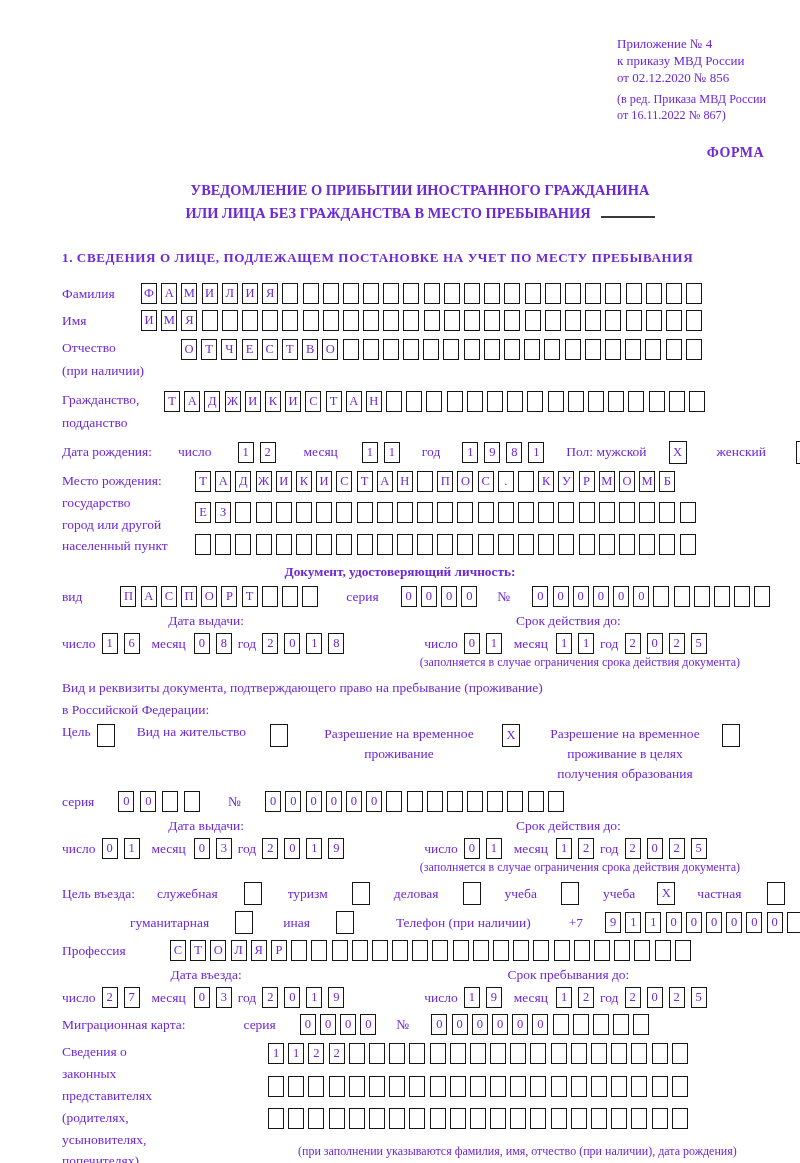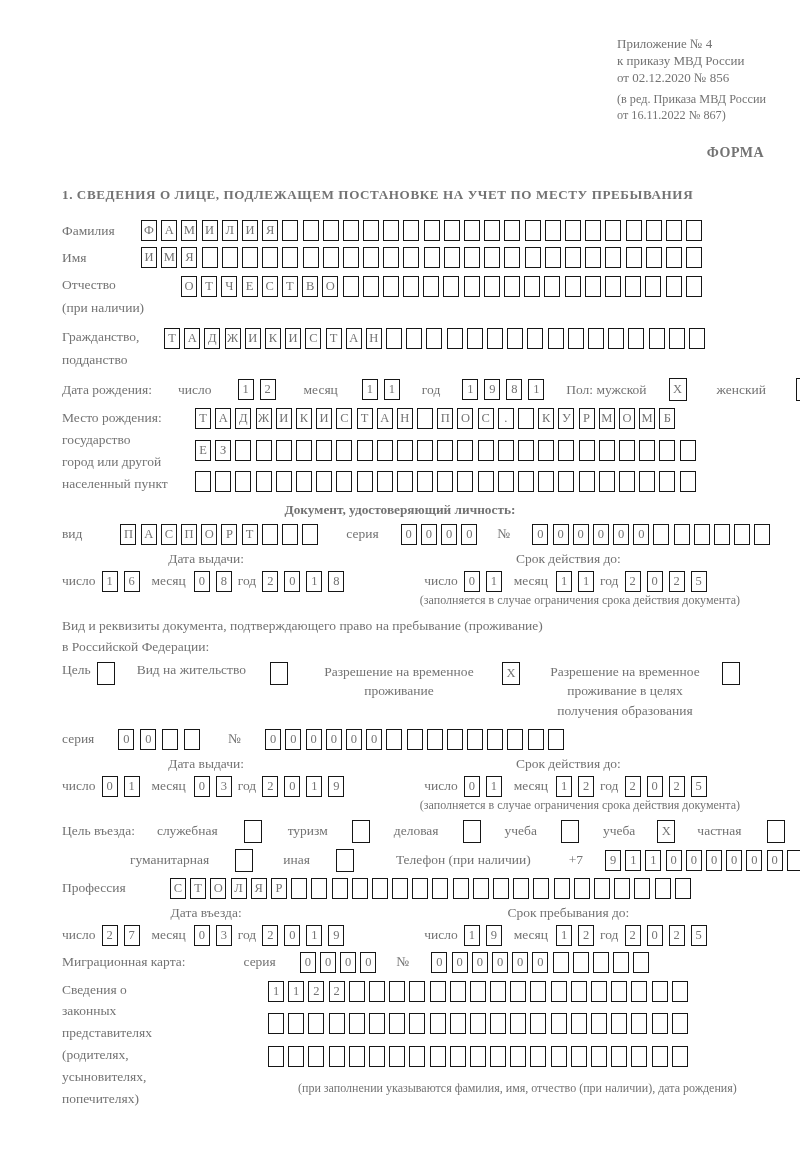--- a/index.html
+++ b/index.html
@@ -1,18 +1,18 @@
 <!DOCTYPE html>
 <html><head>
 <meta charset="utf-8">
 <style>
   * { box-sizing: border-box; }
   html,body { margin:0; padding:0; background:#ffffff; }
   .page {
-    width:800px; height:1163px; background:#fff; color:#737373;
+    width:800px; height:1163px; background:#fff; color:#6d28d9;
     font-family:"Liberation Serif", serif; font-size:13.5px;
     padding:36px 22px 14px 62px; overflow:hidden; position:relative;
   }
   
   .hdr-right { margin-left:555px; line-height:1.3; font-size:13px; }
   .hdr-small { font-size:12.2px; }
   .hdr-gap { margin-top:5px; }
   .forma { text-align:right; font-weight:bold; font-size:14px; margin:22px 14px 0 0; letter-spacing:0.5px; }
   
   .title { text-align:center; font-weight:bold; font-size:14.4px; line-height:1.55; margin-top:18px; }
@@ -60,20 +60,24 @@
   <div class="hdr-right">
     <div>Приложение № 4</div>
     <div>к приказу МВД России</div>
     <div>от 02.12.2020 № 856</div>
     <div class="hdr-small hdr-gap">(в ред. Приказа МВД России</div>
     <div class="hdr-small">от 16.11.2022 № 867)</div>
   </div>
 
   <div class="forma">ФОРМА</div>
 
+  <div class="title">
+    <div>УВЕДОМЛЕНИЕ О ПРИБЫТИИ ИНОСТРАННОГО ГРАЖДАНИНА</div>
+    <div><span>ИЛИ ЛИЦА БЕЗ ГРАЖДАНСТВА В МЕСТО ПРЕБЫВАНИЯ</span><span class="title-underline"></span></div>
+  </div>
 
   <div class="sec-heading">1. СВЕДЕНИЯ О ЛИЦЕ, ПОДЛЕЖАЩЕМ ПОСТАНОВКЕ НА УЧЕТ ПО МЕСТУ ПРЕБЫВАНИЯ</div>
 
   <div class="row">
     <div class="lbl w63">Фамилия</div>
     <div class="cells">
         <span class="cell">Ф</span>
         <span class="cell">А</span>
         <span class="cell">М</span>
         <span class="cell">И</span>

